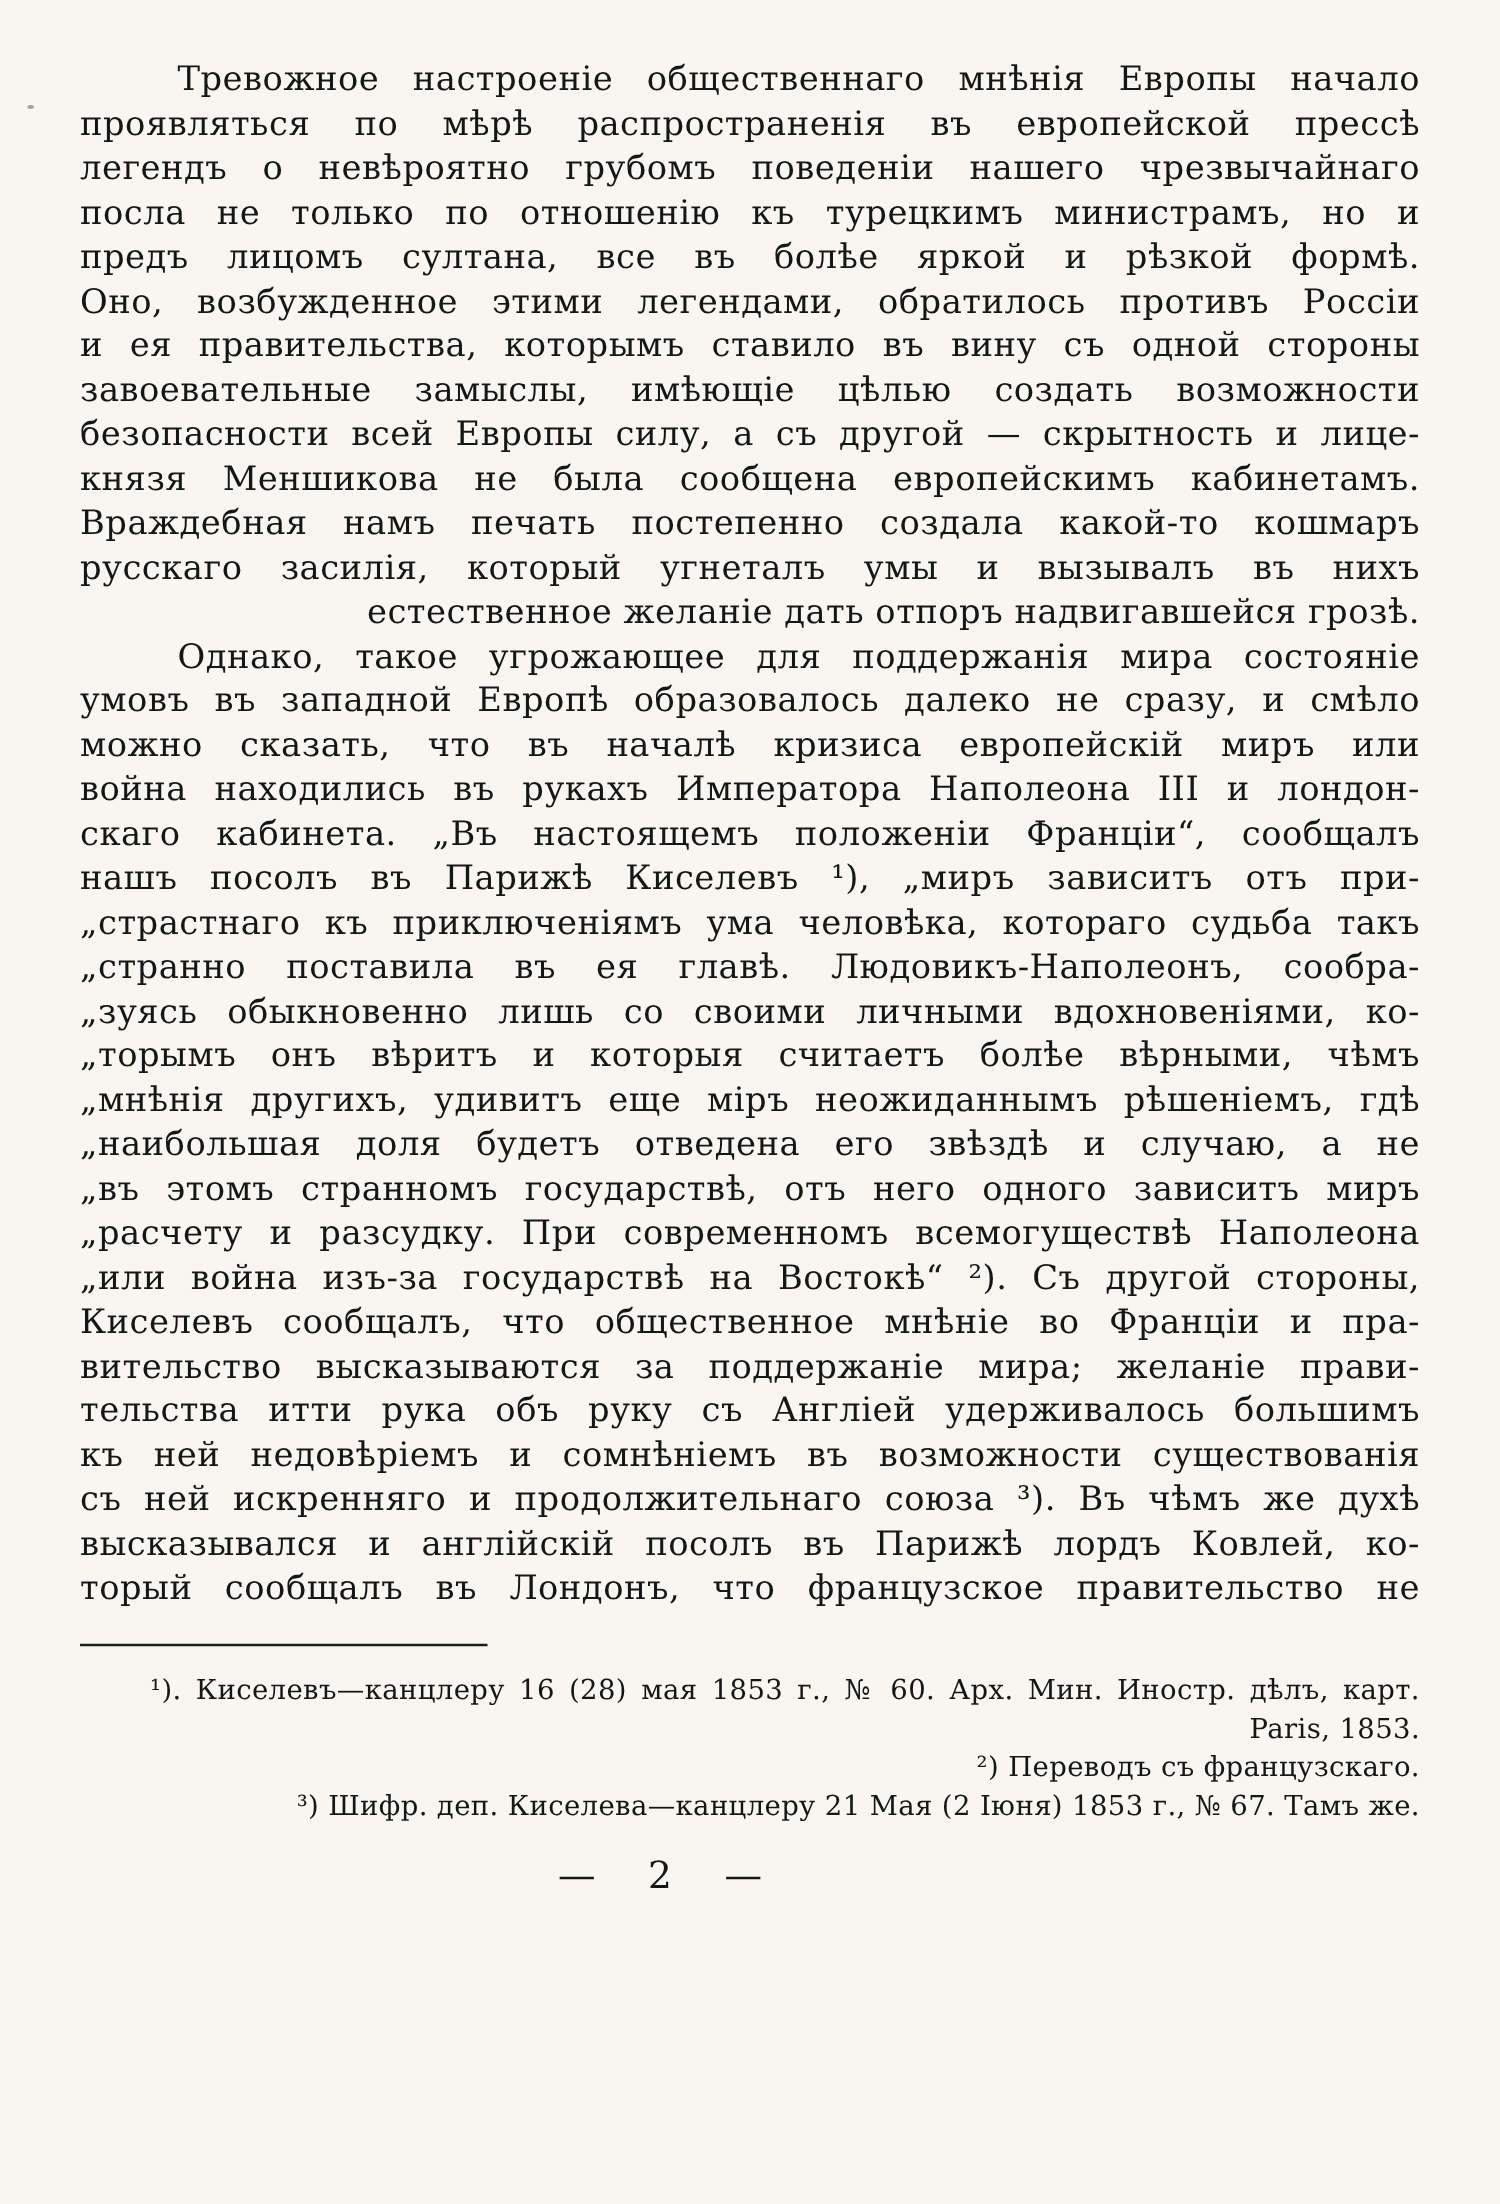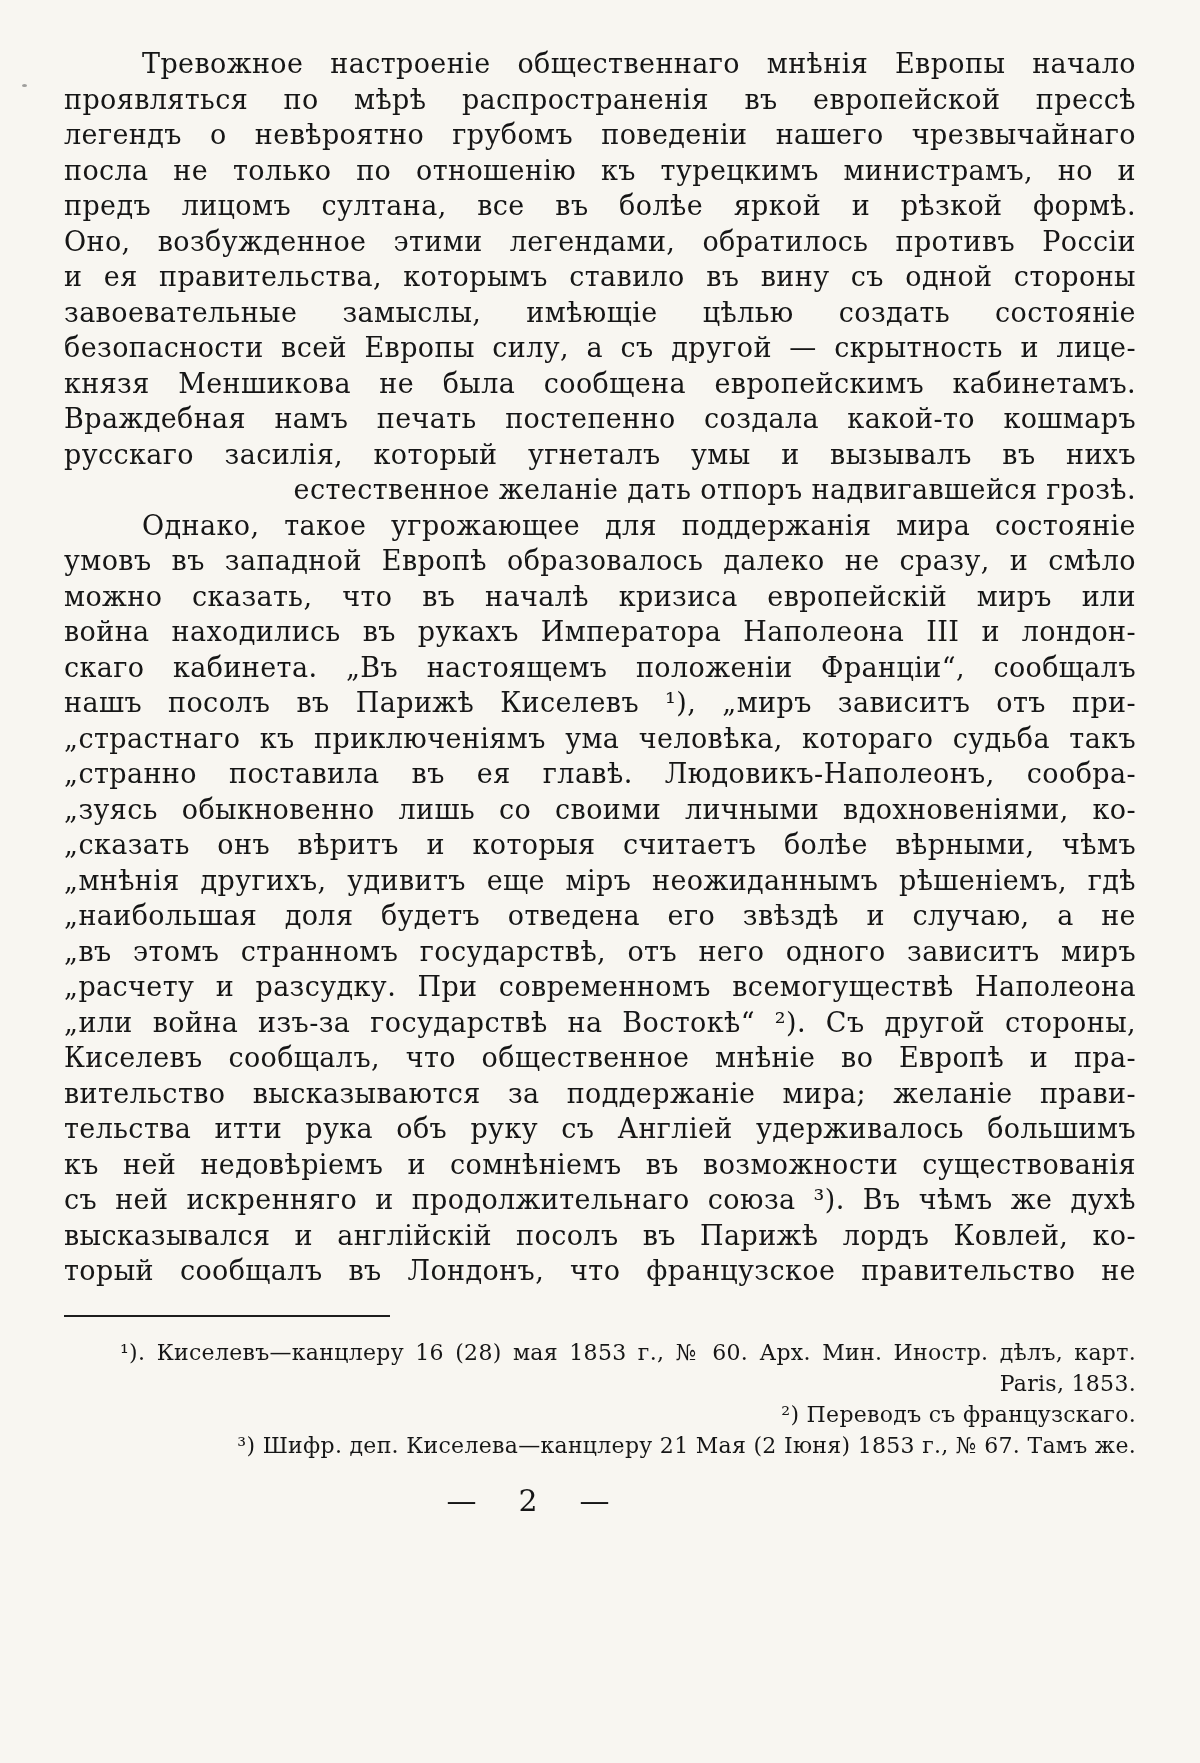--- a/index.html
+++ b/index.html
@@ -78,44 +78,44 @@
 
   <main class="body-text" id="body-text">
       <div class="fn-block">
         <div class="line indent just">Тревожное настроеніе общественнаго мнѣнія Европы начало</div>
         <div class="line just">проявляться по мѣрѣ распространенія въ европейской прессѣ</div>
         <div class="line just">легендъ о невѣроятно грубомъ поведеніи нашего чрезвычайнаго</div>
         <div class="line just">посла не только по отношенію къ турецкимъ министрамъ, но и</div>
         <div class="line just">предъ лицомъ султана, все въ болѣе яркой и рѣзкой формѣ.</div>
         <div class="line just">Оно, возбужденное этими легендами, обратилось противъ Россіи</div>
         <div class="line just">и ея правительства, которымъ ставило въ вину съ одной стороны</div>
-        <div class="line just">завоевательные замыслы, имѣющіе цѣлью создать состояніе</div>
+        <div class="line just">завоевательные замыслы, имѣющіе цѣлью создать возможности</div>
         <div class="line just">безопасности всей Европы силу, а съ другой — скрытность и лице-</div>
         <div class="line just">князя Меншикова не была сообщена европейскимъ кабинетамъ.</div>
         <div class="line just">Враждебная намъ печать постепенно создала какой-то кошмаръ</div>
         <div class="line just">русскаго засилія, который угнеталъ умы и вызывалъ въ нихъ</div>
         <div class="line">естественное желаніе дать отпоръ надвигавшейся грозѣ.</div>
       </div>
       <div class="fn-block">
         <div class="line indent just">Однако, такое угрожающее для поддержанія мира состояніе</div>
         <div class="line just">умовъ въ западной Европѣ образовалось далеко не сразу, и смѣло</div>
         <div class="line just">можно сказать, что въ началѣ кризиса европейскій миръ или</div>
         <div class="line just">война находились въ рукахъ Императора Наполеона III и лондон-</div>
         <div class="line just">скаго кабинета. „Въ настоящемъ положеніи Франціи“, сообщалъ</div>
         <div class="line just">нашъ посолъ въ Парижѣ Киселевъ ¹), „миръ зависитъ отъ при-</div>
         <div class="line just">„страстнаго къ приключеніямъ ума человѣка, котораго судьба такъ</div>
         <div class="line just">„странно поставила въ ея главѣ. Людовикъ-Наполеонъ, сообра-</div>
         <div class="line just">„зуясь обыкновенно лишь со своими личными вдохновеніями, ко-</div>
-        <div class="line just">„сказать онъ вѣритъ и которыя считаетъ болѣе вѣрными, чѣмъ</div>
+        <div class="line just">„торымъ онъ вѣритъ и которыя считаетъ болѣе вѣрными, чѣмъ</div>
         <div class="line just">„мнѣнія другихъ, удивитъ еще міръ неожиданнымъ рѣшеніемъ, гдѣ</div>
         <div class="line just">„наибольшая доля будетъ отведена его звѣздѣ и случаю, а не</div>
         <div class="line just">„въ этомъ странномъ государствѣ, отъ него одного зависитъ миръ</div>
         <div class="line just">„расчету и разсудку. При современномъ всемогуществѣ Наполеона</div>
         <div class="line just">„или война изъ-за государствѣ на Востокѣ“ ²). Съ другой стороны,</div>
-        <div class="line just">Киселевъ сообщалъ, что общественное мнѣніе во Европѣ и пра-</div>
+        <div class="line just">Киселевъ сообщалъ, что общественное мнѣніе во Франціи и пра-</div>
         <div class="line just">вительство высказываются за поддержаніе мира; желаніе прави-</div>
         <div class="line just">тельства итти рука объ руку съ Англіей удерживалось большимъ</div>
         <div class="line just">къ ней недовѣріемъ и сомнѣніемъ въ возможности существованія</div>
         <div class="line just">съ ней искренняго и продолжительнаго союза ³). Въ чѣмъ же духѣ</div>
         <div class="line just">высказывался и англійскій посолъ въ Парижѣ лордъ Ковлей, ко-</div>
         <div class="line just">торый сообщалъ въ Лондонъ, что французское правительство не</div>
       </div>
     </main>
 
   <hr class="fn-rule">

